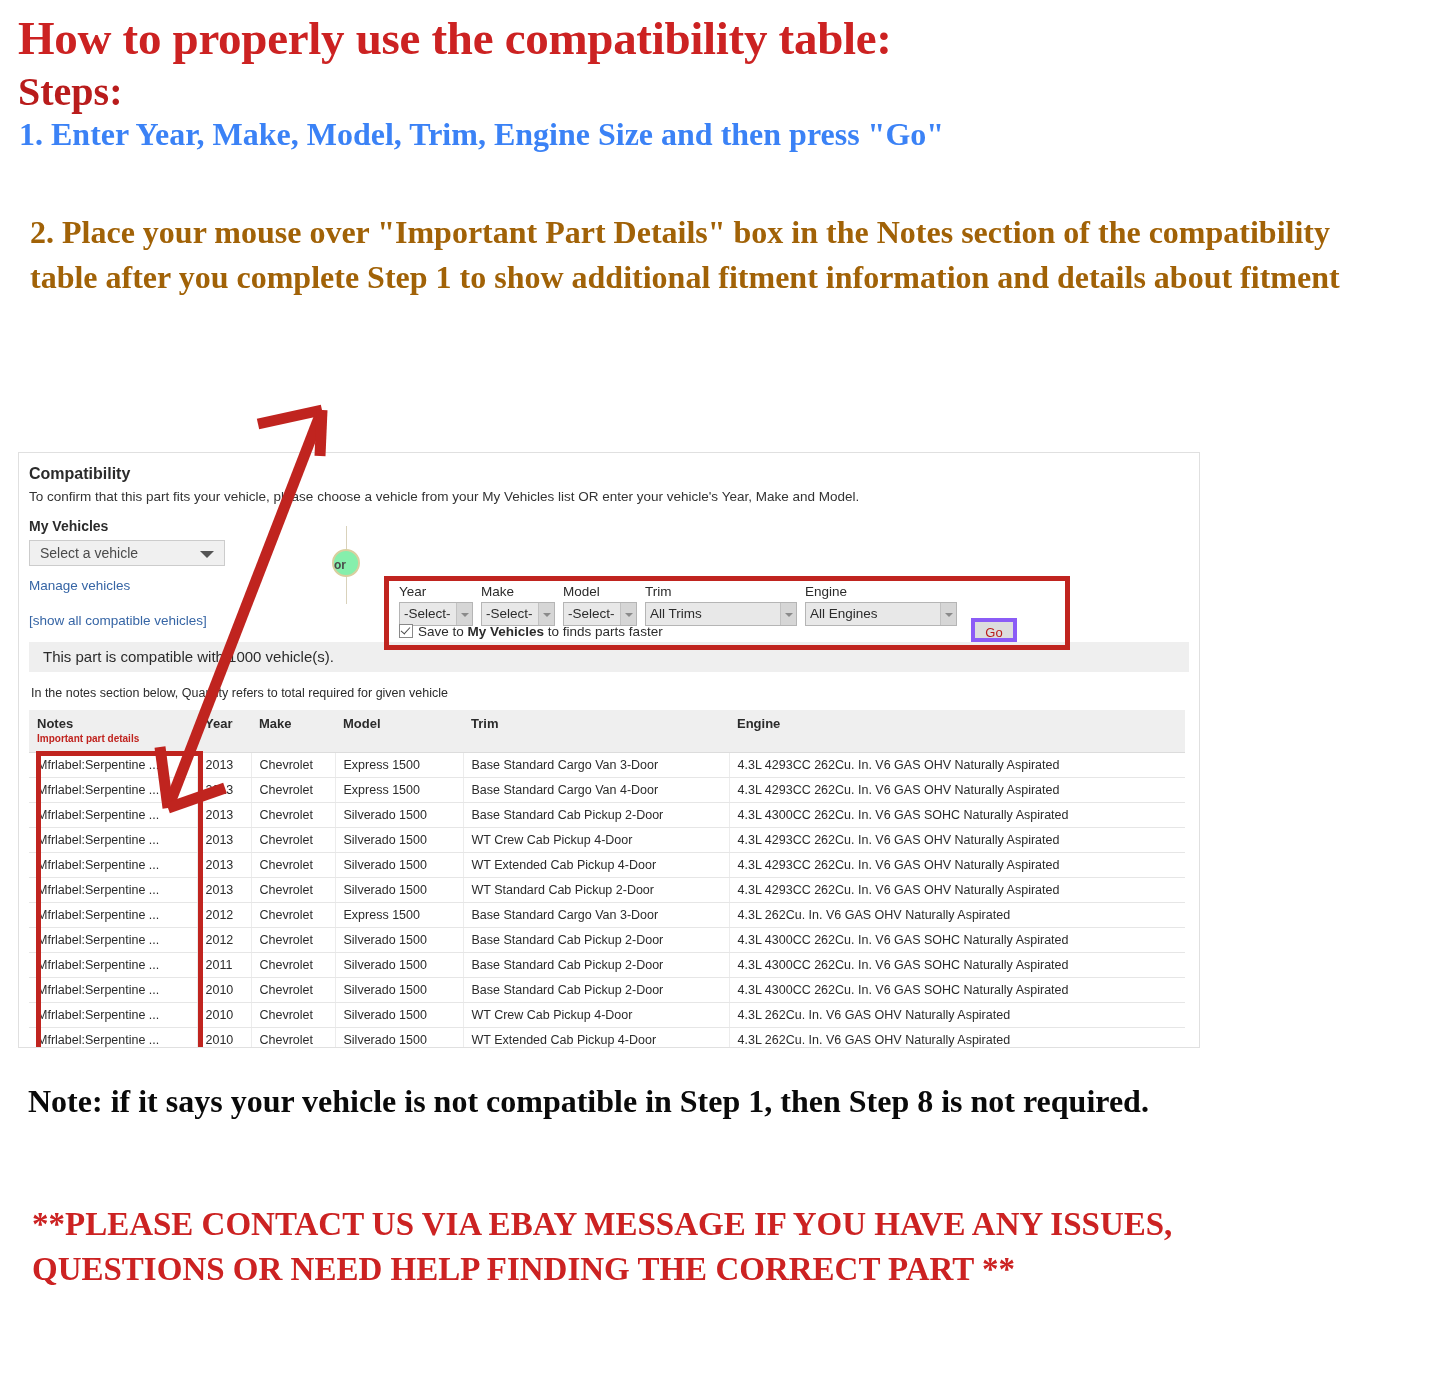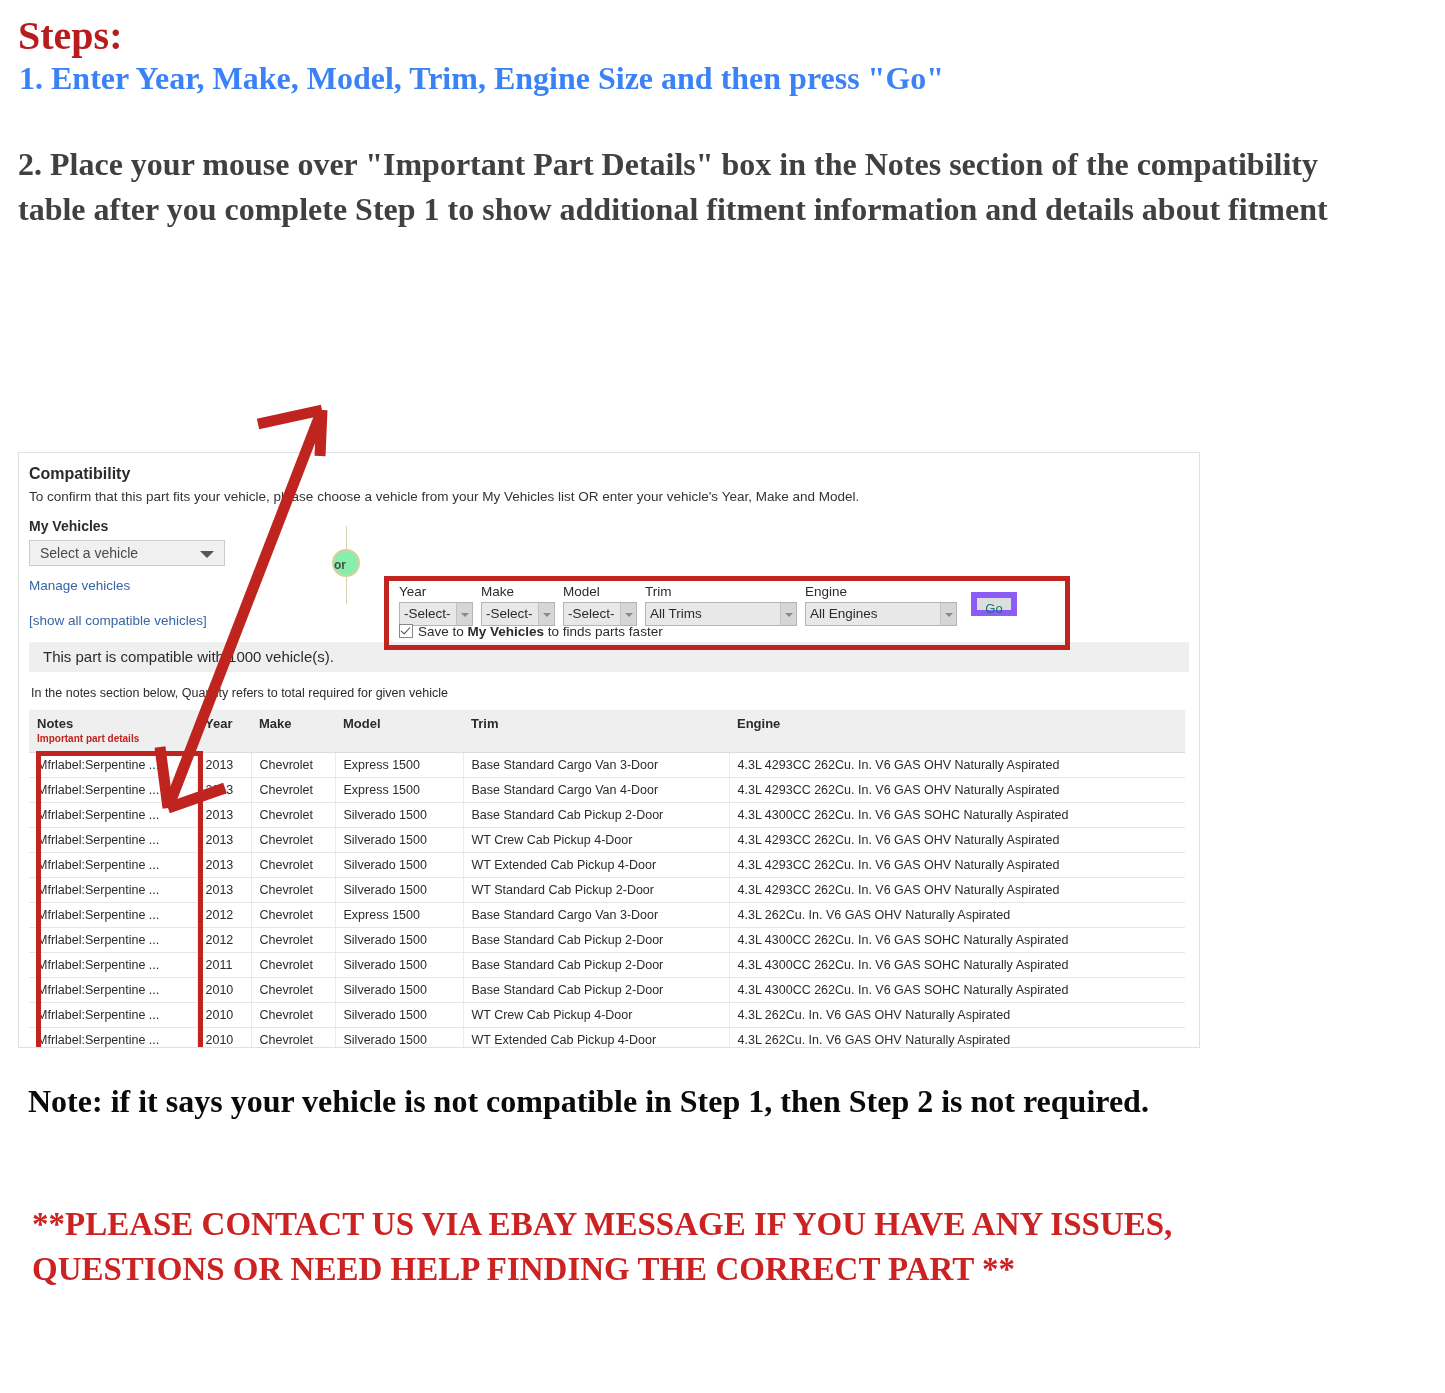--- a/index.html
+++ b/index.html
@@ -46,23 +46,23 @@
     font-size: 32px;
     color: #3b82f6;
     line-height: 1.12;
     margin: 1px;
     white-space: nowrap;
   }
   .step-two {
     font-family: "Liberation Serif", serif;
     font-weight: bold;
     font-size: 32px;
-    color: #404040;
+    color: #a16207;
     line-height: 1.42;
-    margin: 0;
+    margin: 12px;
     width: 1330px;
   }
   .gap-sm { height: 44px; }
 
   
   .compat-panel {
     position: absolute;
     left: 18px;
     top: 452px;
     width: 1182px;
@@ -228,29 +228,29 @@
     border-top: 4px solid #8a8a8a;
   }
   .f-year  { left: 0;   width: 74px; }
   .f-make  { left: 82px; width: 74px; }
   .f-model { left: 164px; width: 74px; }
   .f-trim  { left: 246px; width: 152px; }
   .f-engine{ left: 406px; width: 152px; }
   .go-btn {
     position: absolute;
     left: 572px;
-    top: 8px;
+    top: 34px;
     width: 46px;
     height: 24px;
     background: #dddddd;
-    border: 6px solid #8b5cf6;
+    border: 4px solid #8b5cf6;
     box-sizing: border-box;
     text-align: center;
     font-size: 13px;
-    color: #0f766e;
+    color: #b91c1c;
     line-height: 22px;
   }
   .save-row {
     position: absolute;
     left: 370px;
     top: 106px;
     font-size: 13.5px;
     color: #2b2b2b;
     white-space: nowrap;
   }
@@ -376,20 +376,21 @@
     font-weight: bold;
     font-size: 33px;
     color: #cc2222;
     line-height: 1.35;
   }
 </style>
 </head>
 <body>
 
 <div class="intro">
+  <div class="title-main">How to properly use the compatibility table:</div>
   <div class="steps-label">Steps:</div>
   <div class="step-line">1. Enter Year, Make, Model, Trim, Engine Size and then press "Go"</div>
   <div class="gap-sm"></div>
   <div class="step-two">2. Place your mouse over "Important Part Details" box in the Notes section of the compatibility table after you complete Step 1 to show additional fitment information and details about fitment</div>
 </div>
 
 <div class="compat-panel">
   <div class="compat-inner">
 
     <div class="compat-heading">Compatibility</div>
@@ -594,14 +595,14 @@
     <line x1="28" y1="418" x2="182" y2="20"></line>
 
     <line x1="182" y1="20" x2="118" y2="34"></line>
     <line x1="182" y1="20" x2="180" y2="66"></line>
 
     <line x1="28" y1="418" x2="20" y2="357"></line>
     <line x1="28" y1="418" x2="85" y2="398"></line>
   </g>
 </svg>
 
-<div class="note-block">Note: if it says your vehicle is not compatible in Step 1, then Step 2 is not required.</div>
+<div class="note-block">Note: if it says your vehicle is not compatible in Step 1, then Step 8 is not required.</div>
 <div class="contact-block">**PLEASE CONTACT US VIA EBAY MESSAGE IF YOU HAVE ANY ISSUES, QUESTIONS OR NEED HELP FINDING THE CORRECT PART **</div>
 
 </body></html>

